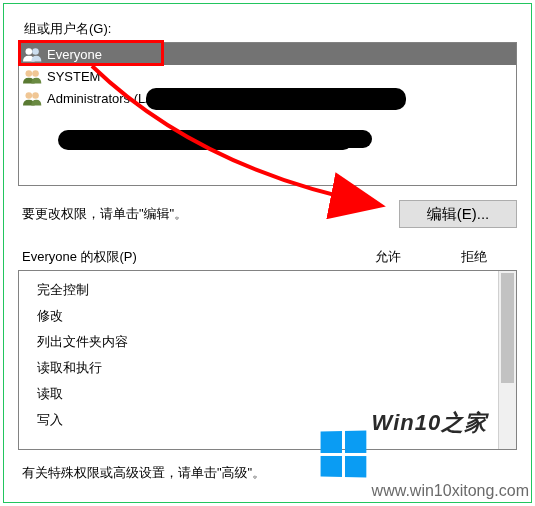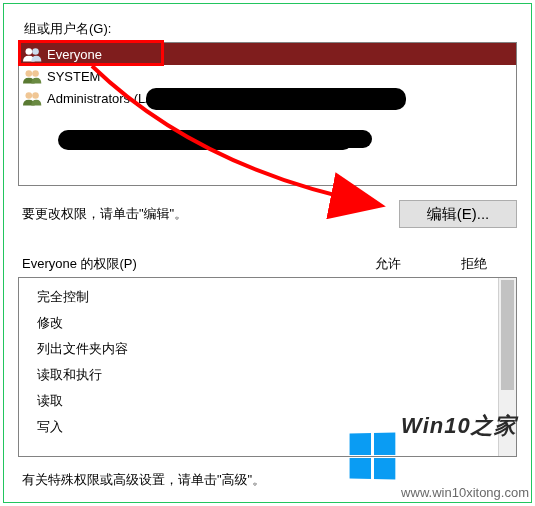--- a/index.html
+++ b/index.html
@@ -1,47 +1,47 @@
 <!DOCTYPE html>
 <html><head>
 <meta charset="utf-8">
 <style>
   * { box-sizing: border-box; margin: 0; padding: 0; }
   body { font-family: "Microsoft YaHei", "Segoe UI", Tahoma, sans-serif; font-size: 13px; background: #fff; color: #000; width: 535px; height: 506px; position: relative; overflow: hidden; }
   .panel { border: 1px solid #22c55e; padding: 10px 14px 14px 14px; position: relative; height: 500px; margin: 3px; }
   .label-top { margin: 6px 0 4px 6px; }
   .group-box { border: 1px solid #828282; height: 144px; position: relative; background: #fff; }
   .group-box .row { display: flex; align-items: center; height: 22px; padding: 0 4px; gap: 4px; }
-  .group-box .row.selected { background: #7f1d1d; color: #fff; }
+  .group-box .row.selected { background: #737373; color: #fff; }
   .group-box .row.selected .name { color: #fff; }
   .group-box .name { font-size: 13px; }
   .red-box { position: absolute; border: 3px solid #ff0000; top: 40px; left: 18px; width: 146px; height: 26px; pointer-events: none; }
   .scribble { position: absolute; background: #000; border-radius: 10px; }
   .scb1 { top: 88px; left: 146px; width: 260px; height: 22px; }
   .scb2 { top: 130px; left: 58px; width: 295px; height: 20px; border-radius: 12px; }
   .scb3 { top: 130px; left: 330px; width: 42px; height: 18px; }
   .edit-line { margin-top: 14px; display: flex; align-items: center; justify-content: space-between; }
   .edit-text { padding-left: 4px; }
   .edit-btn { width: 118px; height: 28px; background: #e1e1e1; border: 1px solid #adadad; font-size: 15px; cursor: pointer; }
   .perm-header { margin-top: 20px; display: flex; align-items: flex-end; }
-  .perm-title { flex: 1; padding-left: 4px; margin-top: 7px; }
+  .perm-title { flex: 1; padding-left: 4px; }
   .perm-col { width: 86px; text-align: center; }
   .perm-box { border: 1px solid #828282; margin-top: 4px; height: 180px; position: relative; display: flex; }
   .perm-list { flex: 1; padding: 6px 0; }
   .perm-list .prow { padding: 4px 12px 4px 18px; font-size: 13px; }
   .perm-scroll { width: 18px; background: #f0f0f0; border-left: 1px solid #d0d0d0; position: relative; }
   .perm-scroll .thumb { position: absolute; top: 2px; left: 2px; right: 2px; height: 110px; background: #c2c2c2; }
   .adv-text { margin: 14px 0 0 4px; }
   .arrow { position: absolute; pointer-events: none; }
   .watermark { position: absolute; right: 6px; bottom: 6px; display: flex; align-items: center; gap: 6px; }
   .winlogo { width: 46px; height: 46px; display: grid; grid-template-columns: 1fr 1fr; grid-template-rows: 1fr 1fr; gap: 3px; transform: perspective(120px) rotateY(-6deg); }
   .winlogo div { background: #0a9cf3; }
   .wm-text { display: flex; flex-direction: column; align-items: flex-start; gap: 44px; }
   .wm-big { font-size: 22px; font-weight: 600; color: #2a2a2a; font-style: italic; letter-spacing: 1px; }
-  .wm-small { font-size: 13px; color: #6a6a6a; }
+  .wm-small { font-size: 16px; color: #6a6a6a; }
   svg.user-icon { width: 20px; height: 18px; }
 </style>
 </head>
 <body>
 
 <div class="panel">
 
   <div class="label-top">组或用户名(G):</div>
 
   <div class="group-box">

